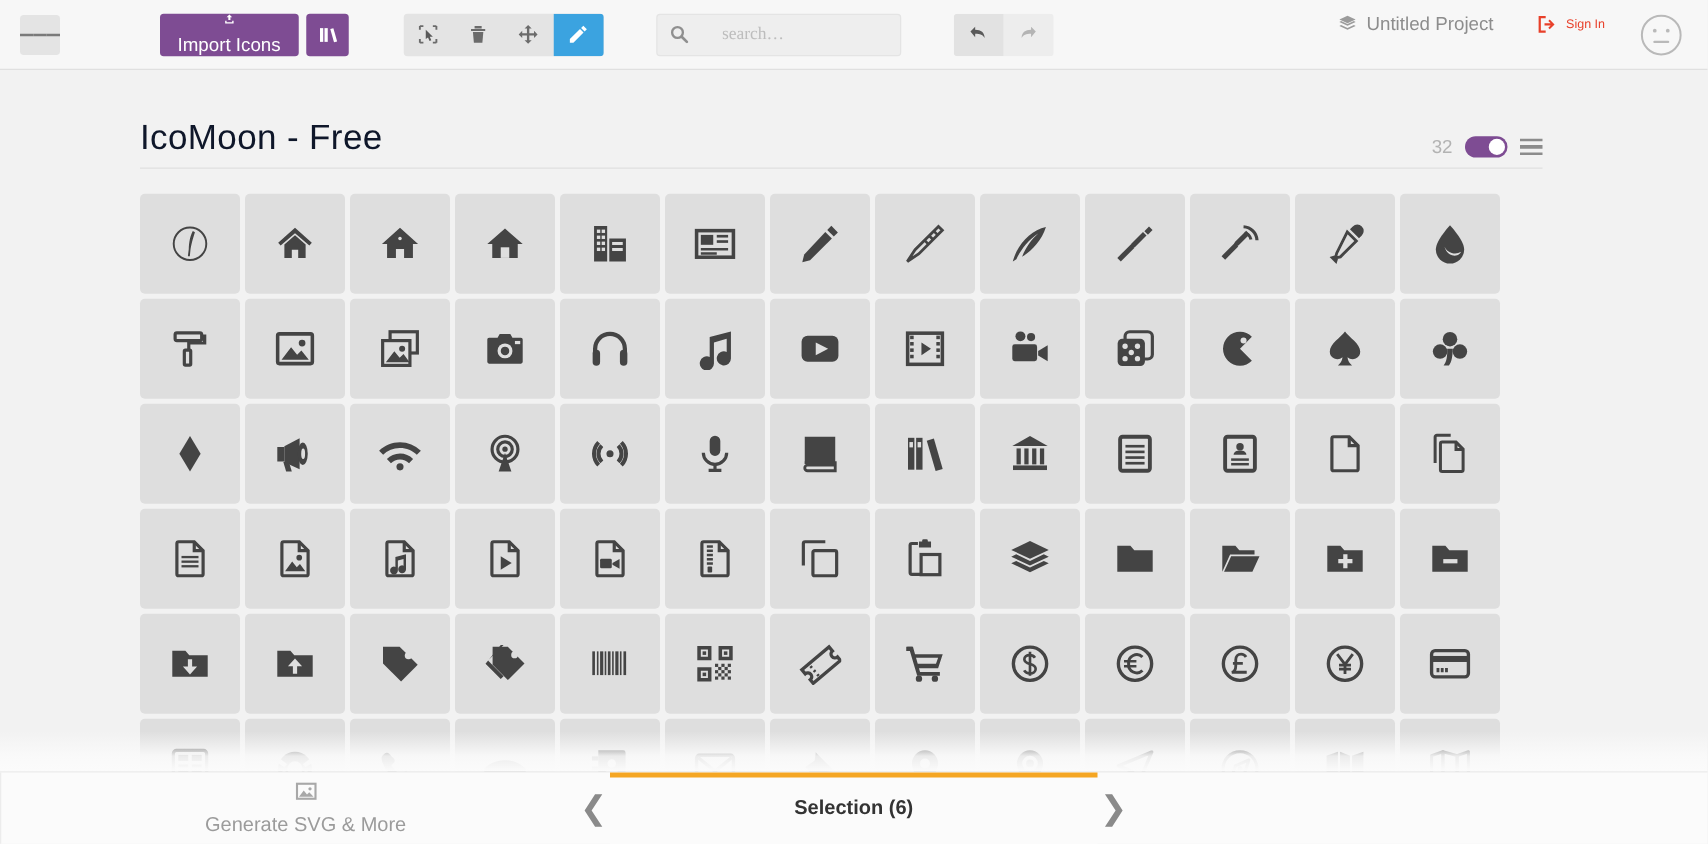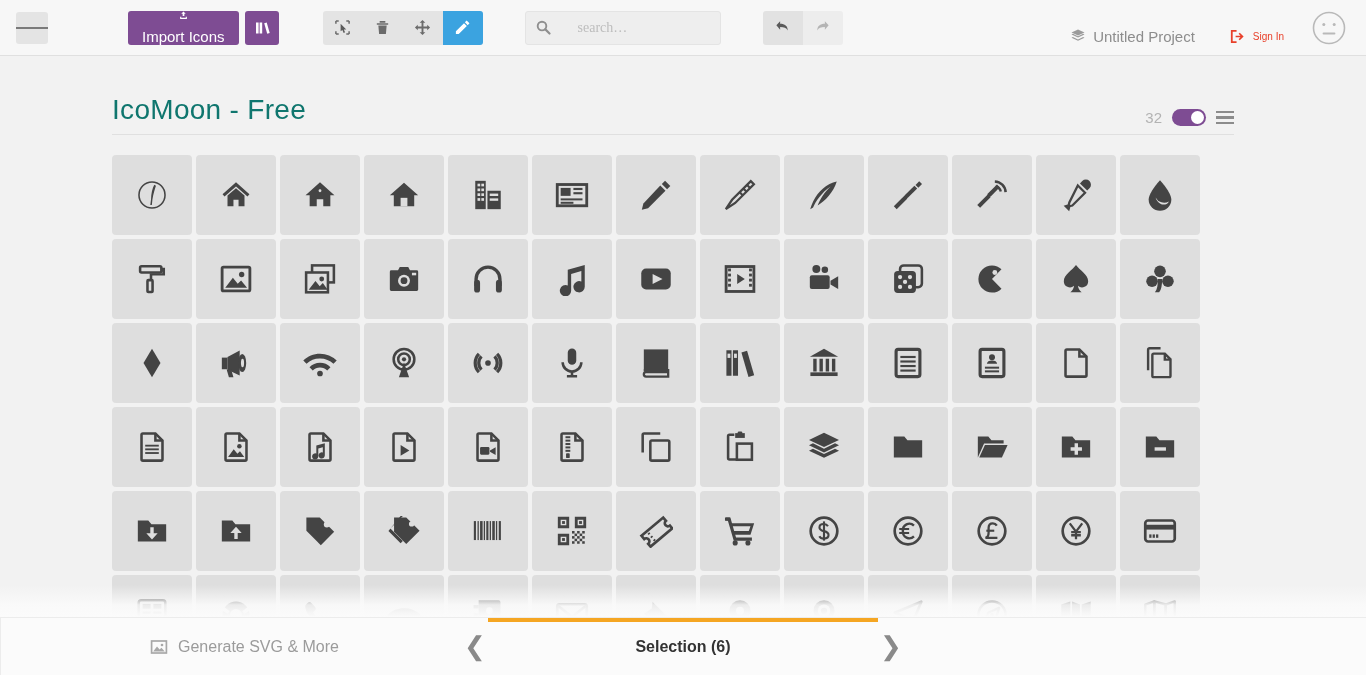--- a/index.html
+++ b/index.html
@@ -70,21 +70,21 @@
 
   .undo-group {
     display: flex; margin-left: 42px;
     border-radius: 3px; overflow: hidden; height: 34px;
   }
   .undo-btn { width: 40px; height: 34px; display:flex; align-items:center; justify-content:center; cursor:pointer; }
   .undo-btn.undo { background: #e2e2e2; }
   .undo-btn.redo { background: #ededed; }
 
   .tb-right {
-    margin-left: auto; display: flex; align-items: flex-end; gap: 0;
+    margin-left: auto; display: flex; align-items: flex-start; gap: 0;
     padding-right: 20px;
   }
   .project-link {
     display: flex; align-items: center; gap: 7px;
     color: #8d8d8d; font-size: 15px; cursor: pointer;
     margin-right: 34px;
   }
   .signin-link {
     display: flex; align-items: center; gap: 7px;
     color: #e8402a; font-size: 10px; cursor: pointer;
@@ -99,21 +99,21 @@
   }
   .set-header {
     margin: 0 132px 0 112px;
     padding-top: 38px;
     display: flex; align-items: flex-end;
     border-bottom: 1px solid #e0e0e0;
     padding-bottom: 8px;
     width: 1122px;
   }
   .set-title {
-    font-size: 28px; font-weight: normal; color: #0f766e;
+    font-size: 28px; font-weight: normal; color: #0f172a;
     letter-spacing: 0.3px; line-height: 1.1;
   }
   .set-meta { margin-left: auto; display: flex; align-items: center; gap: 10px; }
   .set-count { color: #b3b3b3; font-size: 15px; }
   .toggle {
     width: 34px; height: 17px; border-radius: 9px;
     background: #7e4c93; position: relative; cursor: pointer;
   }
   .toggle .knob {
     position: absolute; right: 2px; top: 2px;
@@ -147,21 +147,21 @@
   .bottom-bar {
     position: absolute; left: 0; right: 0; bottom: 0; height: 58px;
     background: #fbfbfb;
     display: flex; align-items: stretch;
     border-top: 1px solid #ececec;
   }
   .bb-seg {
     display: flex; align-items: center; justify-content: center;
     font-size: 16px; position: relative;
   }
-  .bb-left { width: 488px; color: #9b9b9b; gap: 10px; cursor: pointer; }
+  .bb-left { width: 488px; color: #9b9b9b; gap: 10px; cursor: pointer; flex-direction: column; }
   .bb-mid {
     width: 390px; color: #333; font-weight: bold;
     background: #fbfbfb;
   }
   .bb-mid::before {
     content: ""; position: absolute; left: 0; right: 0; top: 0;
     height: 4px; background: #f5a623;
   }
   .bb-right { flex: 1; color: #9b9b9b; gap: 10px; cursor: pointer; }
   .chev {

